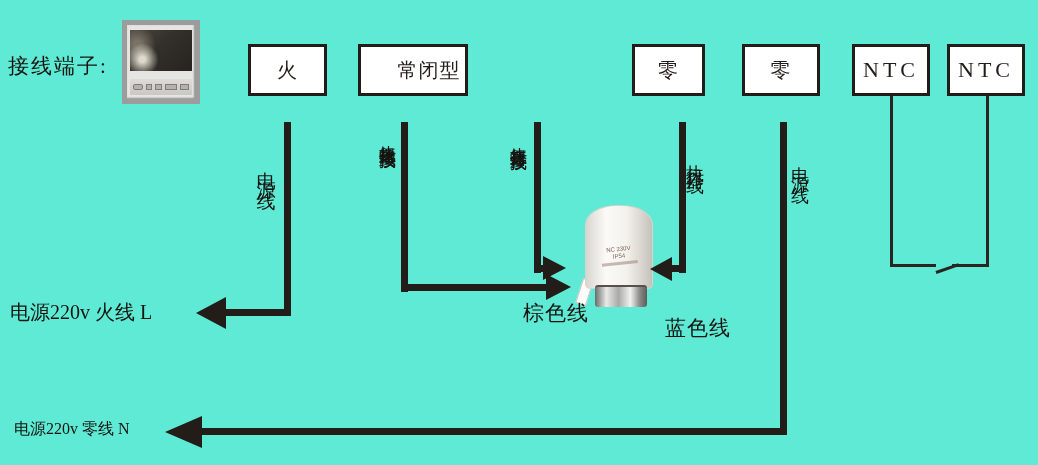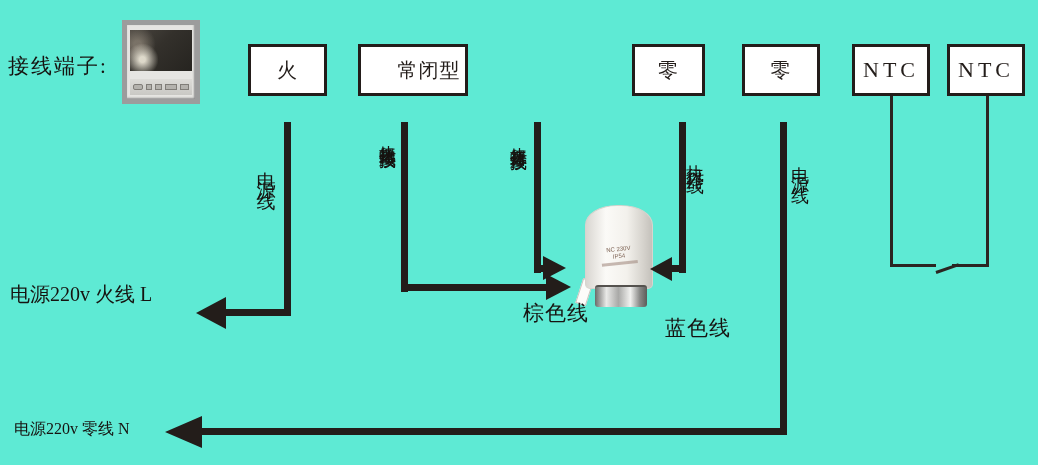--- a/index.html
+++ b/index.html
@@ -48,21 +48,21 @@
   
   .arr{position:absolute;width:0;height:0;z-index:4;}
   .a1{left:196px;top:297px;border-top:16px solid transparent;border-bottom:16px solid transparent;border-right:30px solid var(--ink);}
   .a2{left:546px;top:274px;border-top:13px solid transparent;border-bottom:13px solid transparent;border-left:25px solid var(--ink);}
   .a3{left:543px;top:256px;border-top:12px solid transparent;border-bottom:12px solid transparent;border-left:23px solid var(--ink);}
   .a4{left:650px;top:257px;border-top:12px solid transparent;border-bottom:12px solid transparent;border-right:22px solid var(--ink);}
   .a5{left:165px;top:416px;border-top:16px solid transparent;border-bottom:16px solid transparent;border-right:37px solid var(--ink);}
   
   .hlabel{position:absolute;white-space:nowrap;z-index:5;color:#161310;}
   .title{left:8px;top:52px;font-size:21px;letter-spacing:2px;}
-  .live220{left:10px;top:281px;font-size:20px;}
+  .live220{left:10px;top:299px;font-size:20px;}
   .neutral220{left:14px;top:419px;font-size:16px;}
   .brown{left:523px;top:299px;font-size:21px;letter-spacing:1px;}
   .blue{left:665px;top:314px;font-size:21px;letter-spacing:1px;}
   .vlabel{
     position:absolute;writing-mode:vertical-rl;text-orientation:upright;
     line-height:1;white-space:nowrap;z-index:5;color:#161310;
   }
   .v1{left:257px;top:156px;font-size:19px;letter-spacing:10px;}
   .v2{left:379px;top:132px;font-size:17px;letter-spacing:1px;}
   .v3{left:510px;top:134px;font-size:17px;letter-spacing:1px;}

